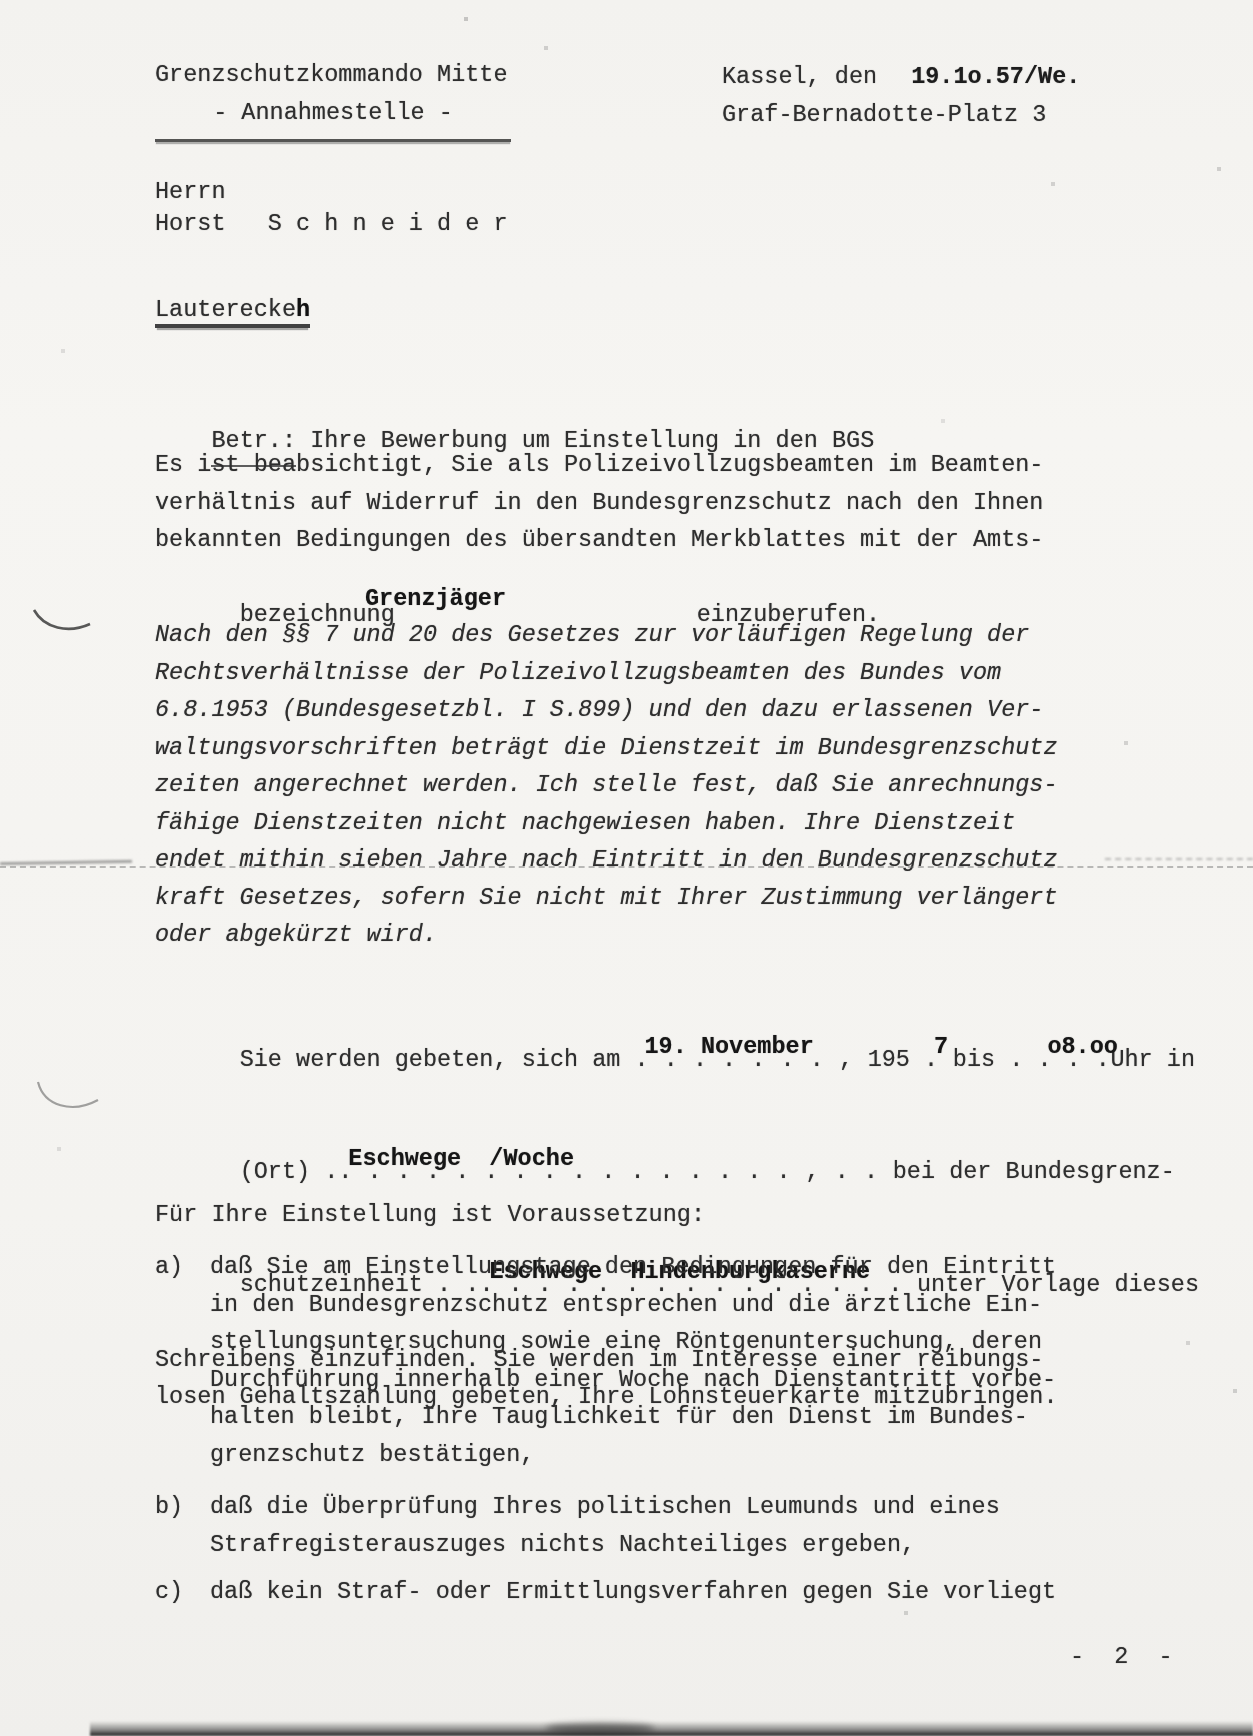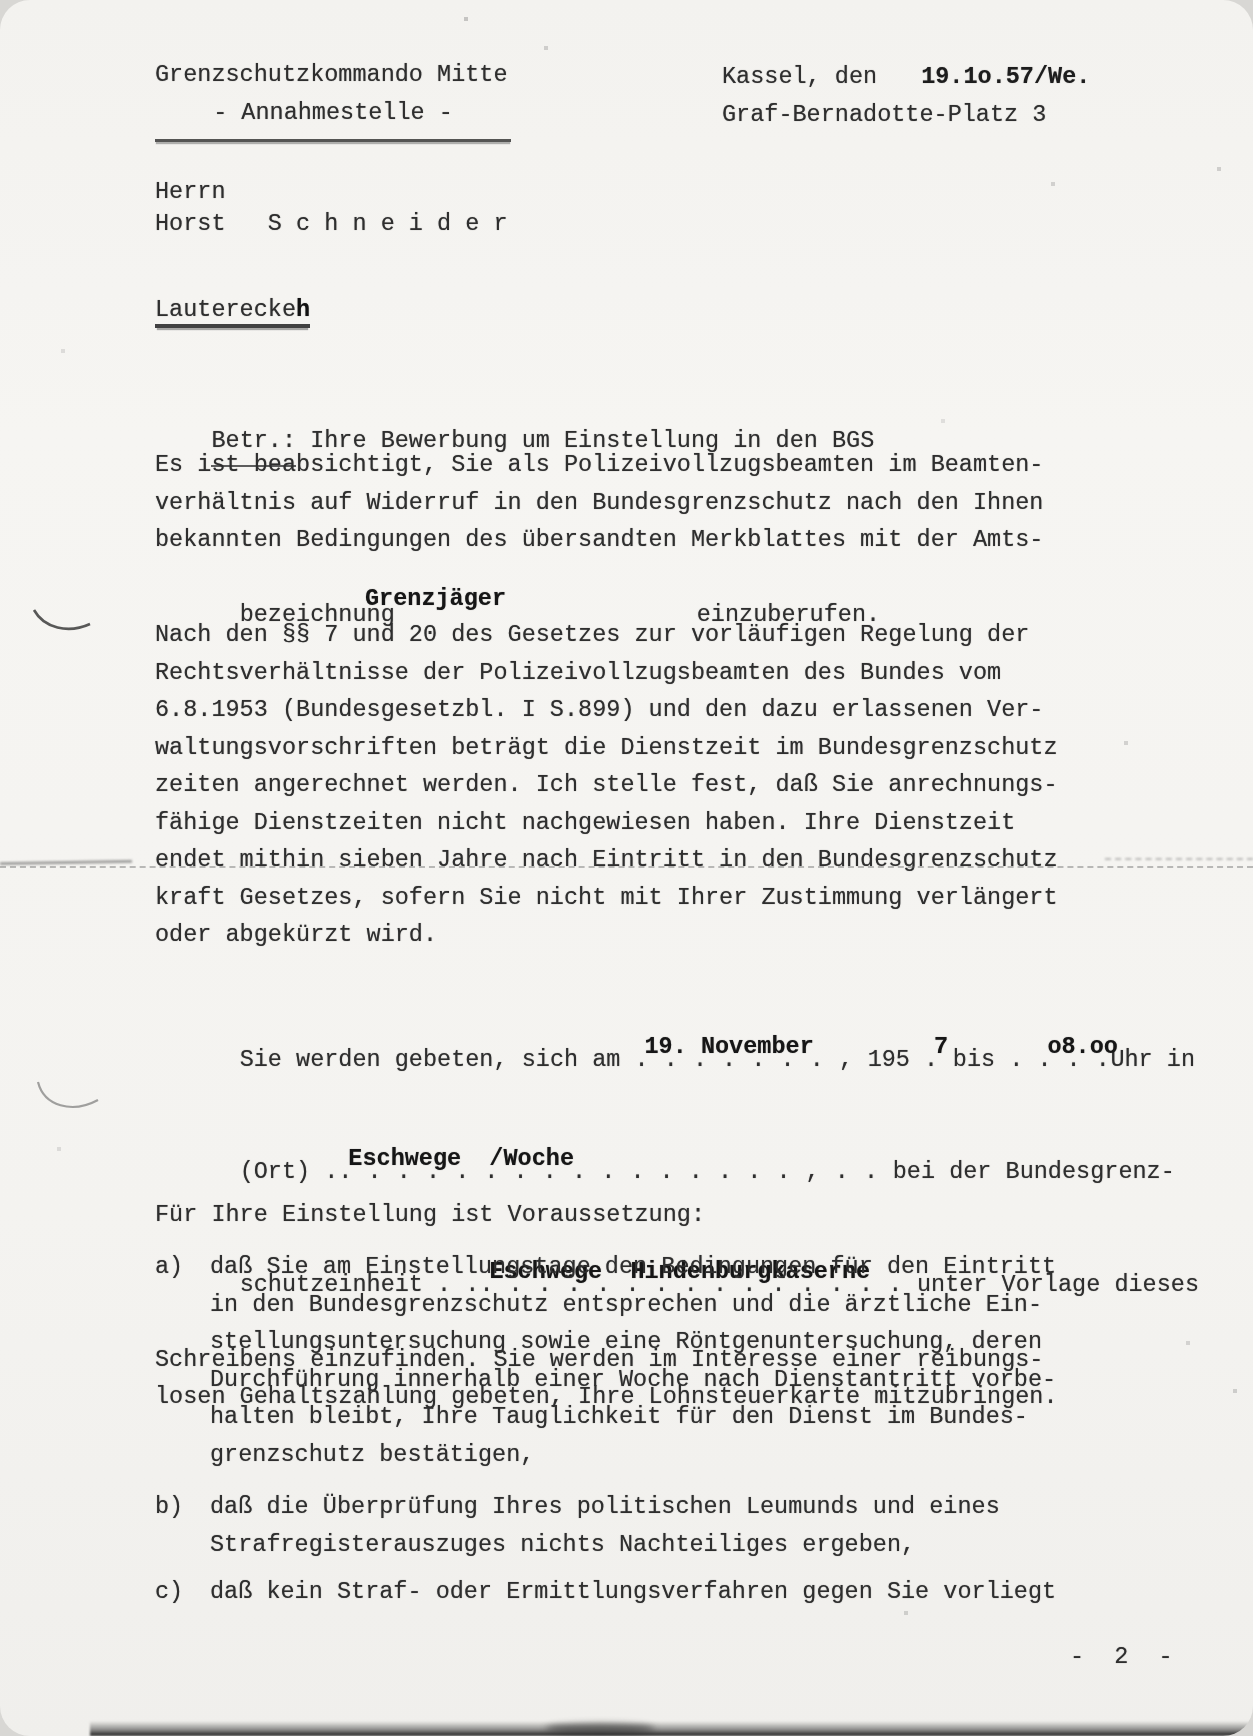--- a/index.html
+++ b/index.html
@@ -7,48 +7,47 @@
     position:relative;
     width:1253px;height:1736px;
     margin:0 auto;
     background:linear-gradient(180deg,#f3f2ef 0%,#f6f5f2 25%,#f4f3f0 70%,#f0efec 100%);
     overflow:hidden;
     font-family:"Liberation Mono","DejaVu Sans Mono",monospace;
     font-size:23.5px;
     line-height:37.5px;
     color:#2e2e2e;
     text-shadow:0 0 1px rgba(46,46,46,0.55);
-    border-radius:30px;
   }
   .block{position:absolute;left:155px;}
   .tline{white-space:pre;}
   
   .hdr-left{top:56px;width:356px;}
   .dept-wrap{
     display:block;text-align:center;
     border-bottom:3px solid rgba(55,55,55,0.85);
     box-shadow:0 3px 1px -1px rgba(70,70,70,0.4);
     padding-bottom:8px;
   }
   .hdr-right{top:58px;left:722px;line-height:38px;}
-  .date-val{font-weight:bold;color:#1d1d1d;margin-left:44px;}
+  .date-val{font-weight:bold;color:#1d1d1d;margin-left:34px;}
   
   .recipient{top:176px;line-height:31.5px;}
   .city{top:291px;}
   .city-inner{border-bottom:4px solid rgba(45,45,45,0.9);box-shadow:0 4px 1px -2px rgba(70,70,70,0.45);padding-bottom:1px;}
   .city-last{font-weight:bold;color:#111;}
   
   .subject{top:384px;}
   .subj-label{border-bottom:2px solid rgba(55,55,55,0.8);padding-bottom:11px;}
   
   .para1{top:446px;}
   .bez{position:relative;}
   .bez-spacer{display:inline-block;width:302px;}
   .bez-insert{position:absolute;left:210px;top:21px;font-weight:bold;color:#161616;white-space:pre;}
-  .para2{top:616px;}
+  .para2{top:616px;font-style:italic;}
   .fillpara{top:1003px;}
   .fillin{display:inline-block;position:relative;vertical-align:baseline;}
   .fillin .insert{position:absolute;left:10px;bottom:13px;font-weight:bold;color:#161616;white-space:pre;}
   .dots{white-space:pre;letter-spacing:0.5px;}
   .intro{top:1196px;}
   
   .item{display:flex;}
   .item-label{width:55px;flex:none;}
   .item-a{top:1248px;}
   .item-b{top:1488px;}

